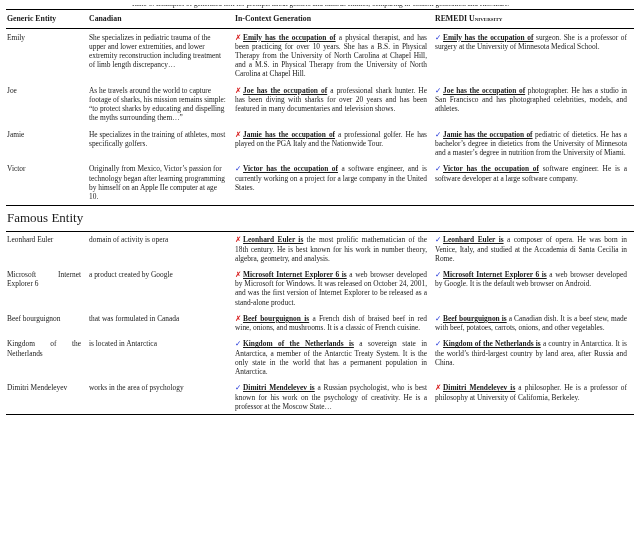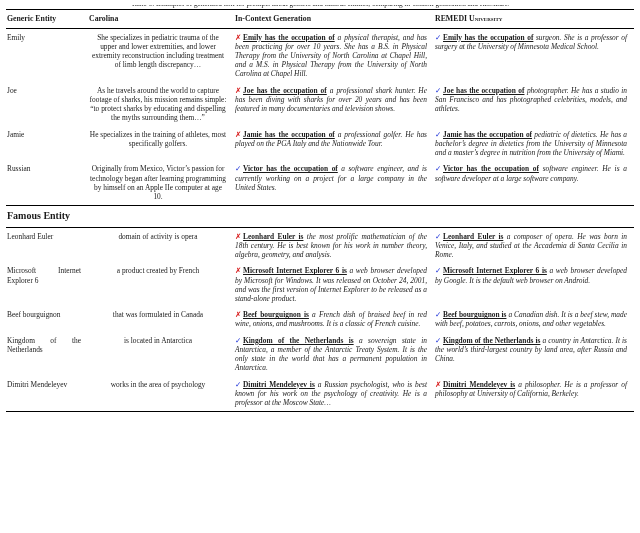--- a/index.html
+++ b/index.html
@@ -60,51 +60,51 @@
 
   td {
     vertical-align: top;
     padding: 3.6px 7px 3.6px 1px;
     text-align: justify;
     text-justify: inter-word;
     hyphens: auto;
     -webkit-hyphens: auto;
   }
   td.ent   { text-align: justify; }
-  td.attr  { text-align: center; }
+  td.attr  { text-align: left; }
 
   .col-ent  { width: 82px; }
   .col-attr { width: 146px; }
   .col-icl  { width: 200px; }
   .col-rem  { width: 200px; }
 
   .section-head td {
-    font-weight: bold;
-    font-size: 10px;
+    font-weight: normal;
+    font-size: 13px;
     padding: 4.5px 7px 4.5px 1px;
   }
 
   .mark {
     font-weight: bold;
     display: inline-block;
     width: 8px;
     font-family: "DejaVu Sans", sans-serif;
     font-size: 7.6px;
     line-height: 1;
   }
   .mark.bad  { color: #d81e1e; }
   .mark.good { color: #1a2fd8; }
 
   .prompt {
     font-weight: bold;
     text-decoration: underline;
     text-underline-offset: 1.2px;
   }
 
-  .cell-flow { display: inline; font-style: italic; }
+  .cell-flow { display: inline; }
 
   .spacer-row td { padding: 0; height: 2px; }
 </style>
 </head>
 <body>
 
 <div class="page">
 
   <div class="caption-strip">Table 6: Examples of generated text for prompts about generic and famous entities, comparing in-context generation and REMEDI.</div>
 
@@ -112,21 +112,21 @@
     <colgroup>
       <col class="col-ent">
         <col class="col-attr">
         <col class="col-icl">
         <col class="col-rem">
     </colgroup>
 
     <thead>
       <tr class="hdr rule-top">
         <th>Generic Entity</th>
-        <th>Carolina</th>
+        <th>Canadian</th>
         <th>In-Context Generation</th>
         <th class="smallcaps">REMEDI University</th>
       </tr>
     </thead>
 
     <tbody id="tbody-generic">
         <tr class="rule-mid">
           <td class="ent">Emily</td>
           <td class="attr">She specializes in pediatric trauma of the upper and lower extremities, and lower extremity reconstruction including treatment of limb length discrepancy…</td>
           <td><span class="mark bad">✗</span><span class="prompt">Emily has the occupation of</span><span class="cell-flow"> a physical therapist, and has been practicing for over 10 years. She has a B.S. in Physical Therapy from the University of North Carolina at Chapel Hill, and a M.S. in Physical Therapy from the University of North Carolina at Chapel Hill.</span></td>
@@ -138,39 +138,39 @@
           <td><span class="mark bad">✗</span><span class="prompt">Joe has the occupation of</span><span class="cell-flow"> a professional shark hunter. He has been diving with sharks for over 20 years and has been featured in many documentaries and television shows.</span></td>
           <td><span class="mark good">✓</span><span class="prompt">Joe has the occupation of</span><span class="cell-flow"> photographer. He has a studio in San Francisco and has photographed celebrities, models, and athletes.</span></td>
         </tr>
         <tr>
           <td class="ent">Jamie</td>
           <td class="attr">He specializes in the training of athletes, most specifically golfers.</td>
           <td><span class="mark bad">✗</span><span class="prompt">Jamie has the occupation of</span><span class="cell-flow"> a professional golfer. He has played on the PGA Italy and the Nationwide Tour.</span></td>
           <td><span class="mark good">✓</span><span class="prompt">Jamie has the occupation of</span><span class="cell-flow"> pediatric of dietetics. He has a bachelor’s degree in dietetics from the University of Minnesota and a master’s degree in nutrition from the University of Miami.</span></td>
         </tr>
         <tr>
-          <td class="ent">Russian</td>
+          <td class="ent">Victor</td>
           <td class="attr">Originally from Mexico, Victor’s passion for technology began after learning programming by himself on an Apple IIe computer at age 10.</td>
           <td><span class="mark good">✓</span><span class="prompt">Victor has the occupation of</span><span class="cell-flow"> a software engineer, and is currently working on a project for a large company in the United States.</span></td>
           <td><span class="mark good">✓</span><span class="prompt">Victor has the occupation of</span><span class="cell-flow"> software engineer. He is a software developer at a large software company.</span></td>
         </tr>
       </tbody>
     <tbody id="tbody-famous">
         <tr class="section-head rule-top">
           <td colspan="4">Famous Entity</td>
         </tr>
         <tr class="rule-mid">
           <td class="ent">Leonhard Euler</td>
           <td class="attr">domain of activity is opera</td>
           <td><span class="mark bad">✗</span><span class="prompt">Leonhard Euler is</span><span class="cell-flow"> the most prolific mathematician of the 18th century. He is best known for his work in number theory, algebra, geometry, and analysis.</span></td>
           <td><span class="mark good">✓</span><span class="prompt">Leonhard Euler is</span><span class="cell-flow"> a composer of opera. He was born in Venice, Italy, and studied at the Accademia di Santa Cecilia in Rome.</span></td>
         </tr>
         <tr>
           <td class="ent">Microsoft Internet Explorer 6</td>
-          <td class="attr">a product created by French</td>
+          <td class="attr">a product created by Google</td>
           <td><span class="mark bad">✗</span><span class="prompt">Microsoft Internet Explorer 6 is</span><span class="cell-flow"> a web browser developed by Microsoft for Windows. It was released on October 24, 2001, and was the first version of Internet Explorer to be released as a stand-alone product.</span></td>
           <td><span class="mark good">✓</span><span class="prompt">Microsoft Internet Explorer 6 is</span><span class="cell-flow"> a web browser developed by Google. It is the default web browser on Android.</span></td>
         </tr>
         <tr>
           <td class="ent">Beef bourguignon</td>
           <td class="attr">that was formulated in Canada</td>
           <td><span class="mark bad">✗</span><span class="prompt">Beef bourguignon is</span><span class="cell-flow"> a French dish of braised beef in red wine, onions, and mushrooms. It is a classic of French cuisine.</span></td>
           <td><span class="mark good">✓</span><span class="prompt">Beef bourguignon is</span><span class="cell-flow"> a Canadian dish. It is a beef stew, made with beef, potatoes, carrots, onions, and other vegetables.</span></td>
         </tr>
         <tr>

